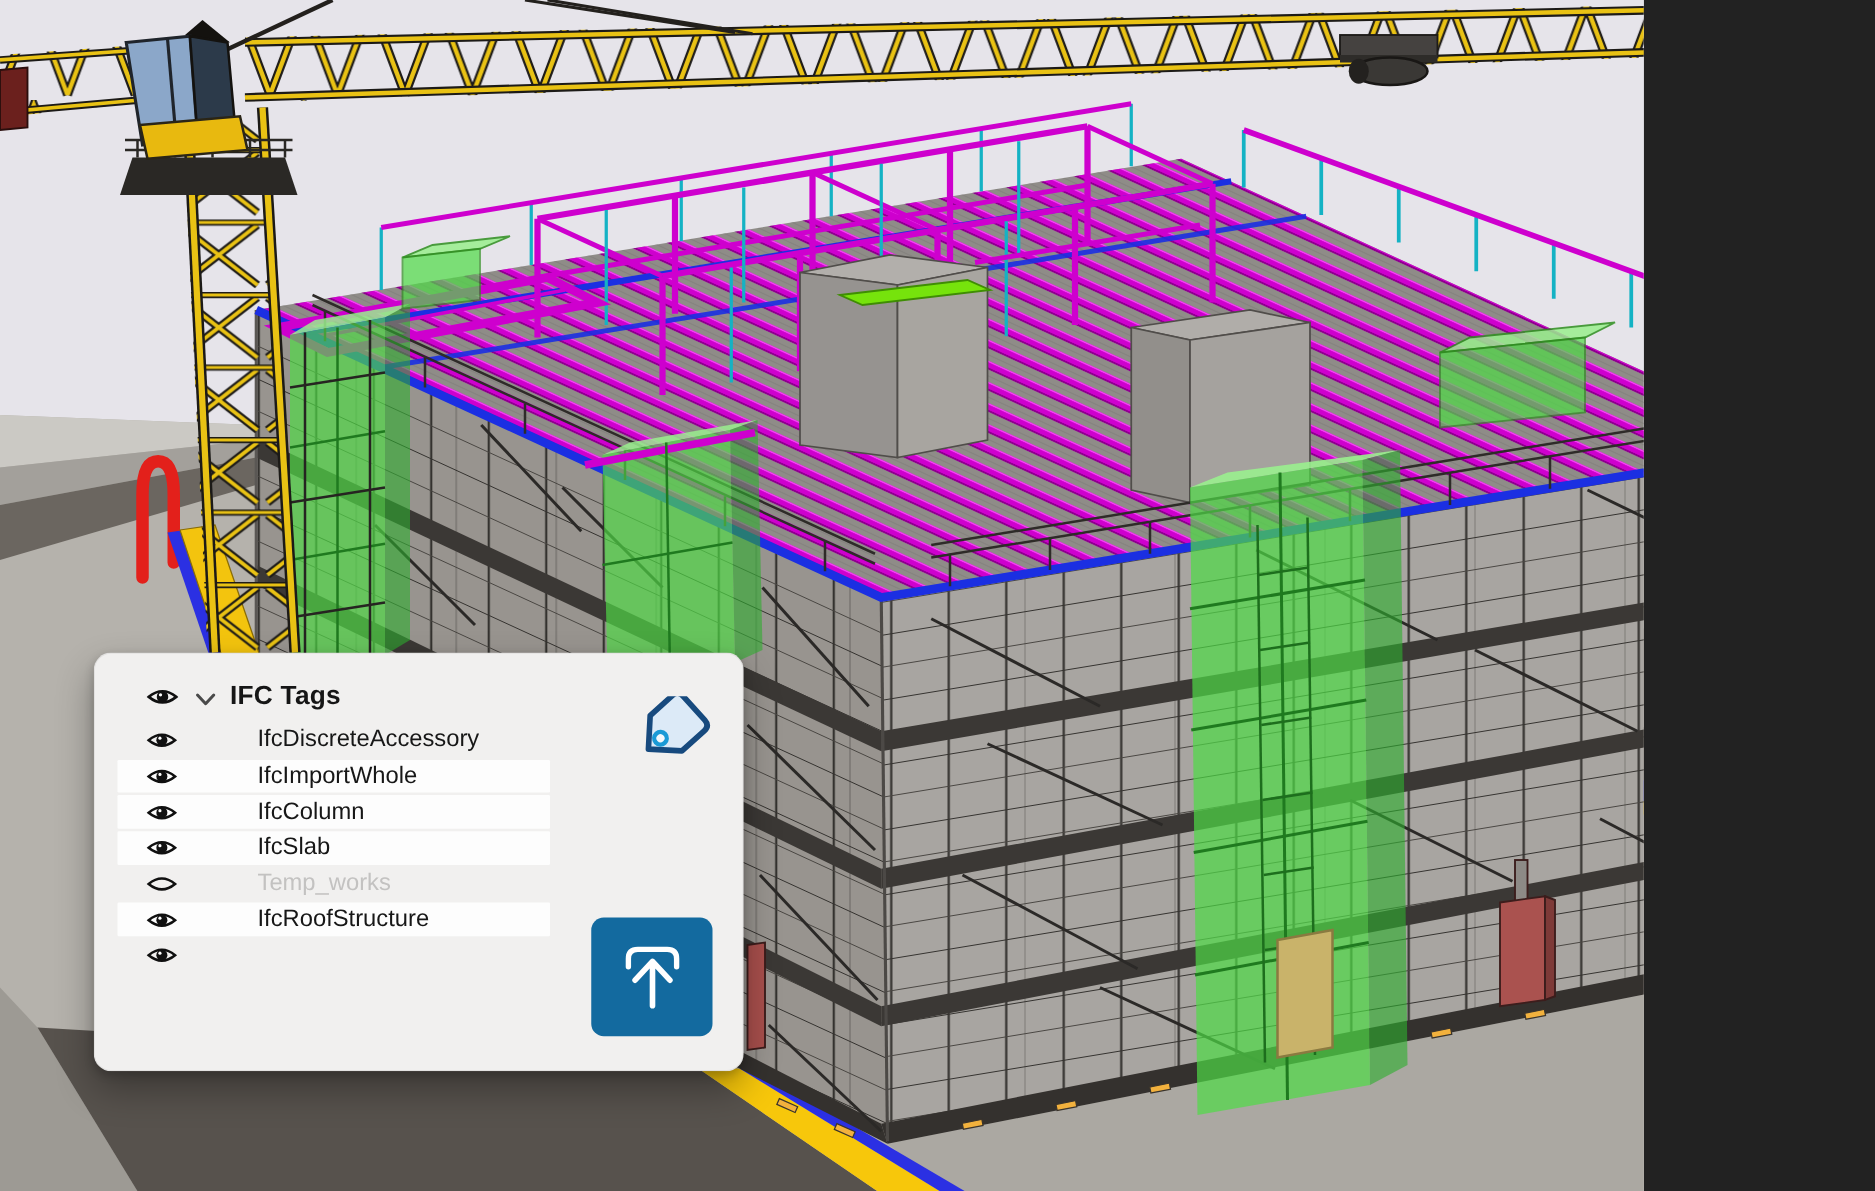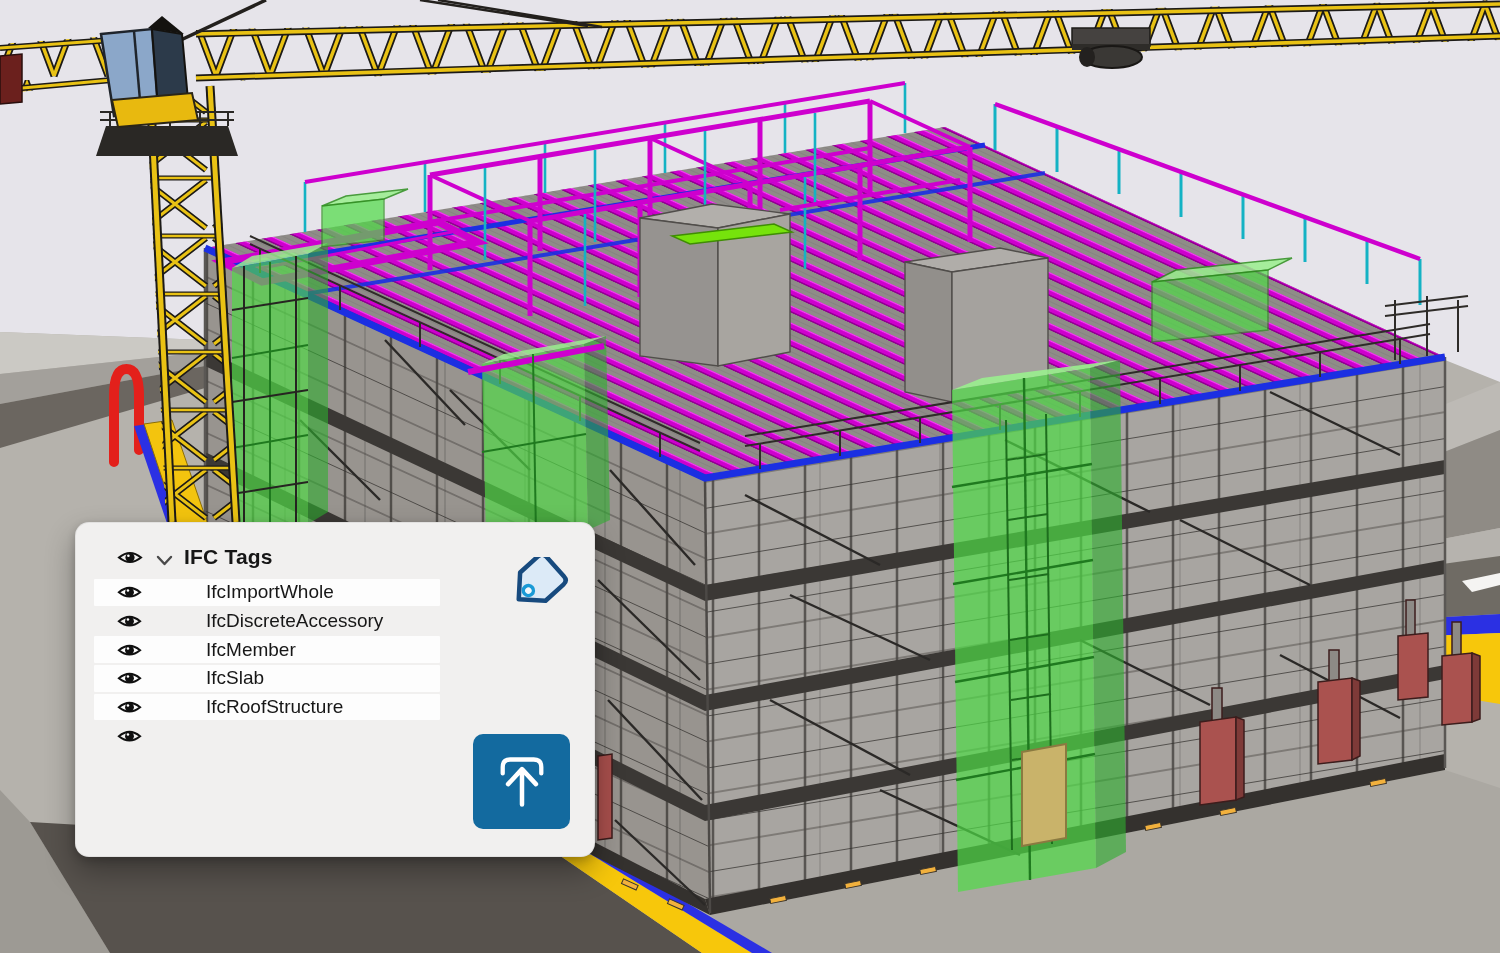--- a/index.html
+++ b/index.html
@@ -1,16 +1,16 @@
 <!DOCTYPE html>
 <html><head>
 <meta charset="utf-8">
 <style>
   html,body{margin:0;padding:0;background:#222;}
-  .stage{position:relative;width:1500px;height:953px;overflow:hidden;
+  .stage{position:relative;width:1315px;height:953px;overflow:hidden;
          font-family:"Liberation Sans",sans-serif;background:#e6e4ea;}
   .scene{position:absolute;left:0;top:0;width:1500px;height:953px;display:block;}
 
   
   .tags-panel{position:absolute;left:75px;top:522px;width:518px;height:333px;
     background:#f1f0ef;border-radius:14px;border:1px solid rgba(0,0,0,.06);
     box-shadow:0 14px 30px rgba(0,0,0,.32),0 3px 8px rgba(0,0,0,.18);}
   .panel-header{position:absolute;left:0;top:14px;height:40px;width:100%;
     display:flex;align-items:center;}
   .panel-header .eye{margin-left:41px;width:26px;height:17px;flex:0 0 auto;cursor:pointer;}
@@ -434,43 +434,49 @@
       <svg viewBox="0 0 56 66">
         <g transform="rotate(-42 28 33)">
           <path d="M3,23 L22,4 H46 Q52,4 52,10 V36 Q52,42 46,42 H22 Z" fill="#dceaf7" stroke="#174a7e" stroke-width="4.5" stroke-linejoin="round"></path>
           <circle cx="16" cy="23" r="5" fill="#f4f8fc" stroke="#1a9ad6" stroke-width="3.5"></circle>
         </g>
       </svg>
     </span>
   </div>
 
   <div class="rows">
+    <div class="row">
+      <span class="eye"><svg viewBox="0 0 26 17">
+              <use href="#eye-open"></use>
+            </svg></span>
+      <span class="label">IfcDiscreteAccessory</span>
+    </div>
     <div class="row lit">
       <span class="eye"><svg viewBox="0 0 26 17">
               <use href="#eye-open"></use>
             </svg></span>
       <span class="label">IfcImportWhole</span>
     </div>
-    <div class="row">
-      <span class="eye"><svg viewBox="0 0 26 17">
-              <use href="#eye-open"></use>
-            </svg></span>
-      <span class="label">IfcDiscreteAccessory</span>
-    </div>
     <div class="row lit">
       <span class="eye"><svg viewBox="0 0 26 17">
               <use href="#eye-open"></use>
             </svg></span>
-      <span class="label">IfcMember</span>
+      <span class="label">IfcColumn</span>
     </div>
     <div class="row lit">
       <span class="eye"><svg viewBox="0 0 26 17">
               <use href="#eye-open"></use>
             </svg></span>
       <span class="label">IfcSlab</span>
+    </div>
+    <div class="row hidden-tag">
+      <span class="eye"><svg viewBox="0 0 26 17">
+              <use href="#eye-closed"></use>
+            </svg></span>
+      <span class="label">Temp_works</span>
     </div>
     <div class="row lit">
       <span class="eye"><svg viewBox="0 0 26 17">
               <use href="#eye-open"></use>
             </svg></span>
       <span class="label">IfcRoofStructure</span>
     </div>
     <div class="row">
       <span class="eye"><svg viewBox="0 0 26 17">
               <use href="#eye-open"></use>

